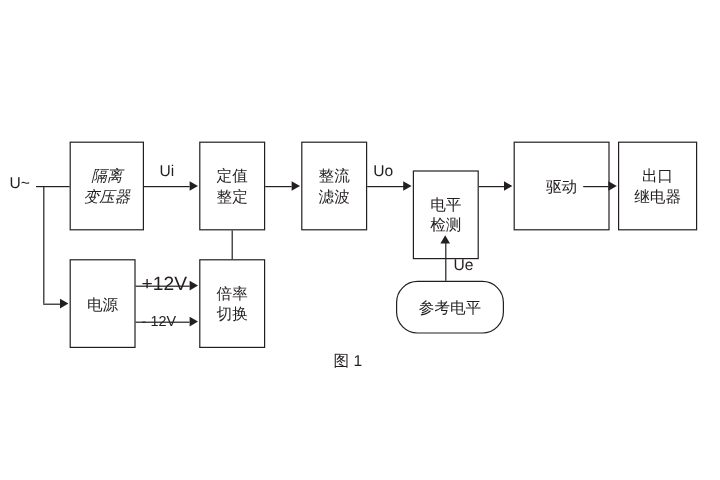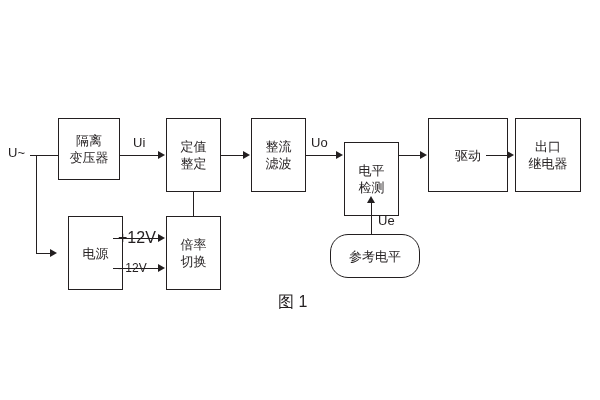--- a/index.html
+++ b/index.html
@@ -35,21 +35,21 @@
   .lbl {
     position: absolute;
     color: #231f20;
     font-size: 13px;
     white-space: nowrap;
     line-height: 14px;
   }
   .caption {
     position: absolute;
     color: #231f20;
-    font-size: 16px;
+    font-size: 13px;
     white-space: nowrap;
   }
   
   .hline {
     position: absolute;
     height: 0;
     border-top: 1px solid #231f20;
   }
   .vline {
     position: absolute;
@@ -72,21 +72,21 @@
     border-bottom: 7px solid #231f20;
   }
 </style>
 </head>
 <body>
 
 <div id="canvas">
 
   <div class="lbl" style="left:8px; top:146px;">U~</div>
 
-  <div class="box" style="left:58px; top:118px; width:62px; height:62px;">
+  <div class="box" style="left:58px; top:118px; width:62px; height:74px;font-style:italic;">
     <span class="ln">隔离</span>
     <span class="ln">变压器</span>
   </div>
 
   <div class="box" style="left:166px; top:118px; width:55px; height:74px;">
     <span class="ln">定值</span>
     <span class="ln">整定</span>
   </div>
 
   <div class="box" style="left:251px; top:118px; width:55px; height:74px;">
@@ -101,21 +101,21 @@
 
   <div class="box" style="left:428px; top:118px; width:80px; height:74px;">
     <span class="ln">驱动</span>
   </div>
 
   <div class="box" style="left:515px; top:118px; width:66px; height:74px;">
     <span class="ln">出口</span>
     <span class="ln">继电器</span>
   </div>
 
-  <div class="box" style="left:58px; top:216px; width:55px; height:74px;margin-left:10px;">
+  <div class="box" style="left:58px; top:216px; width:55px; height:74px;">
     <span class="ln">电源</span>
   </div>
 
   <div class="box" style="left:166px; top:216px; width:55px; height:74px;">
     <span class="ln">倍率</span>
     <span class="ln">切换</span>
   </div>
 
   <div class="box" style="left:330px; top:234px; width:90px; height:44px;border-radius:18px;">
     <span class="ln">参考电平</span>

